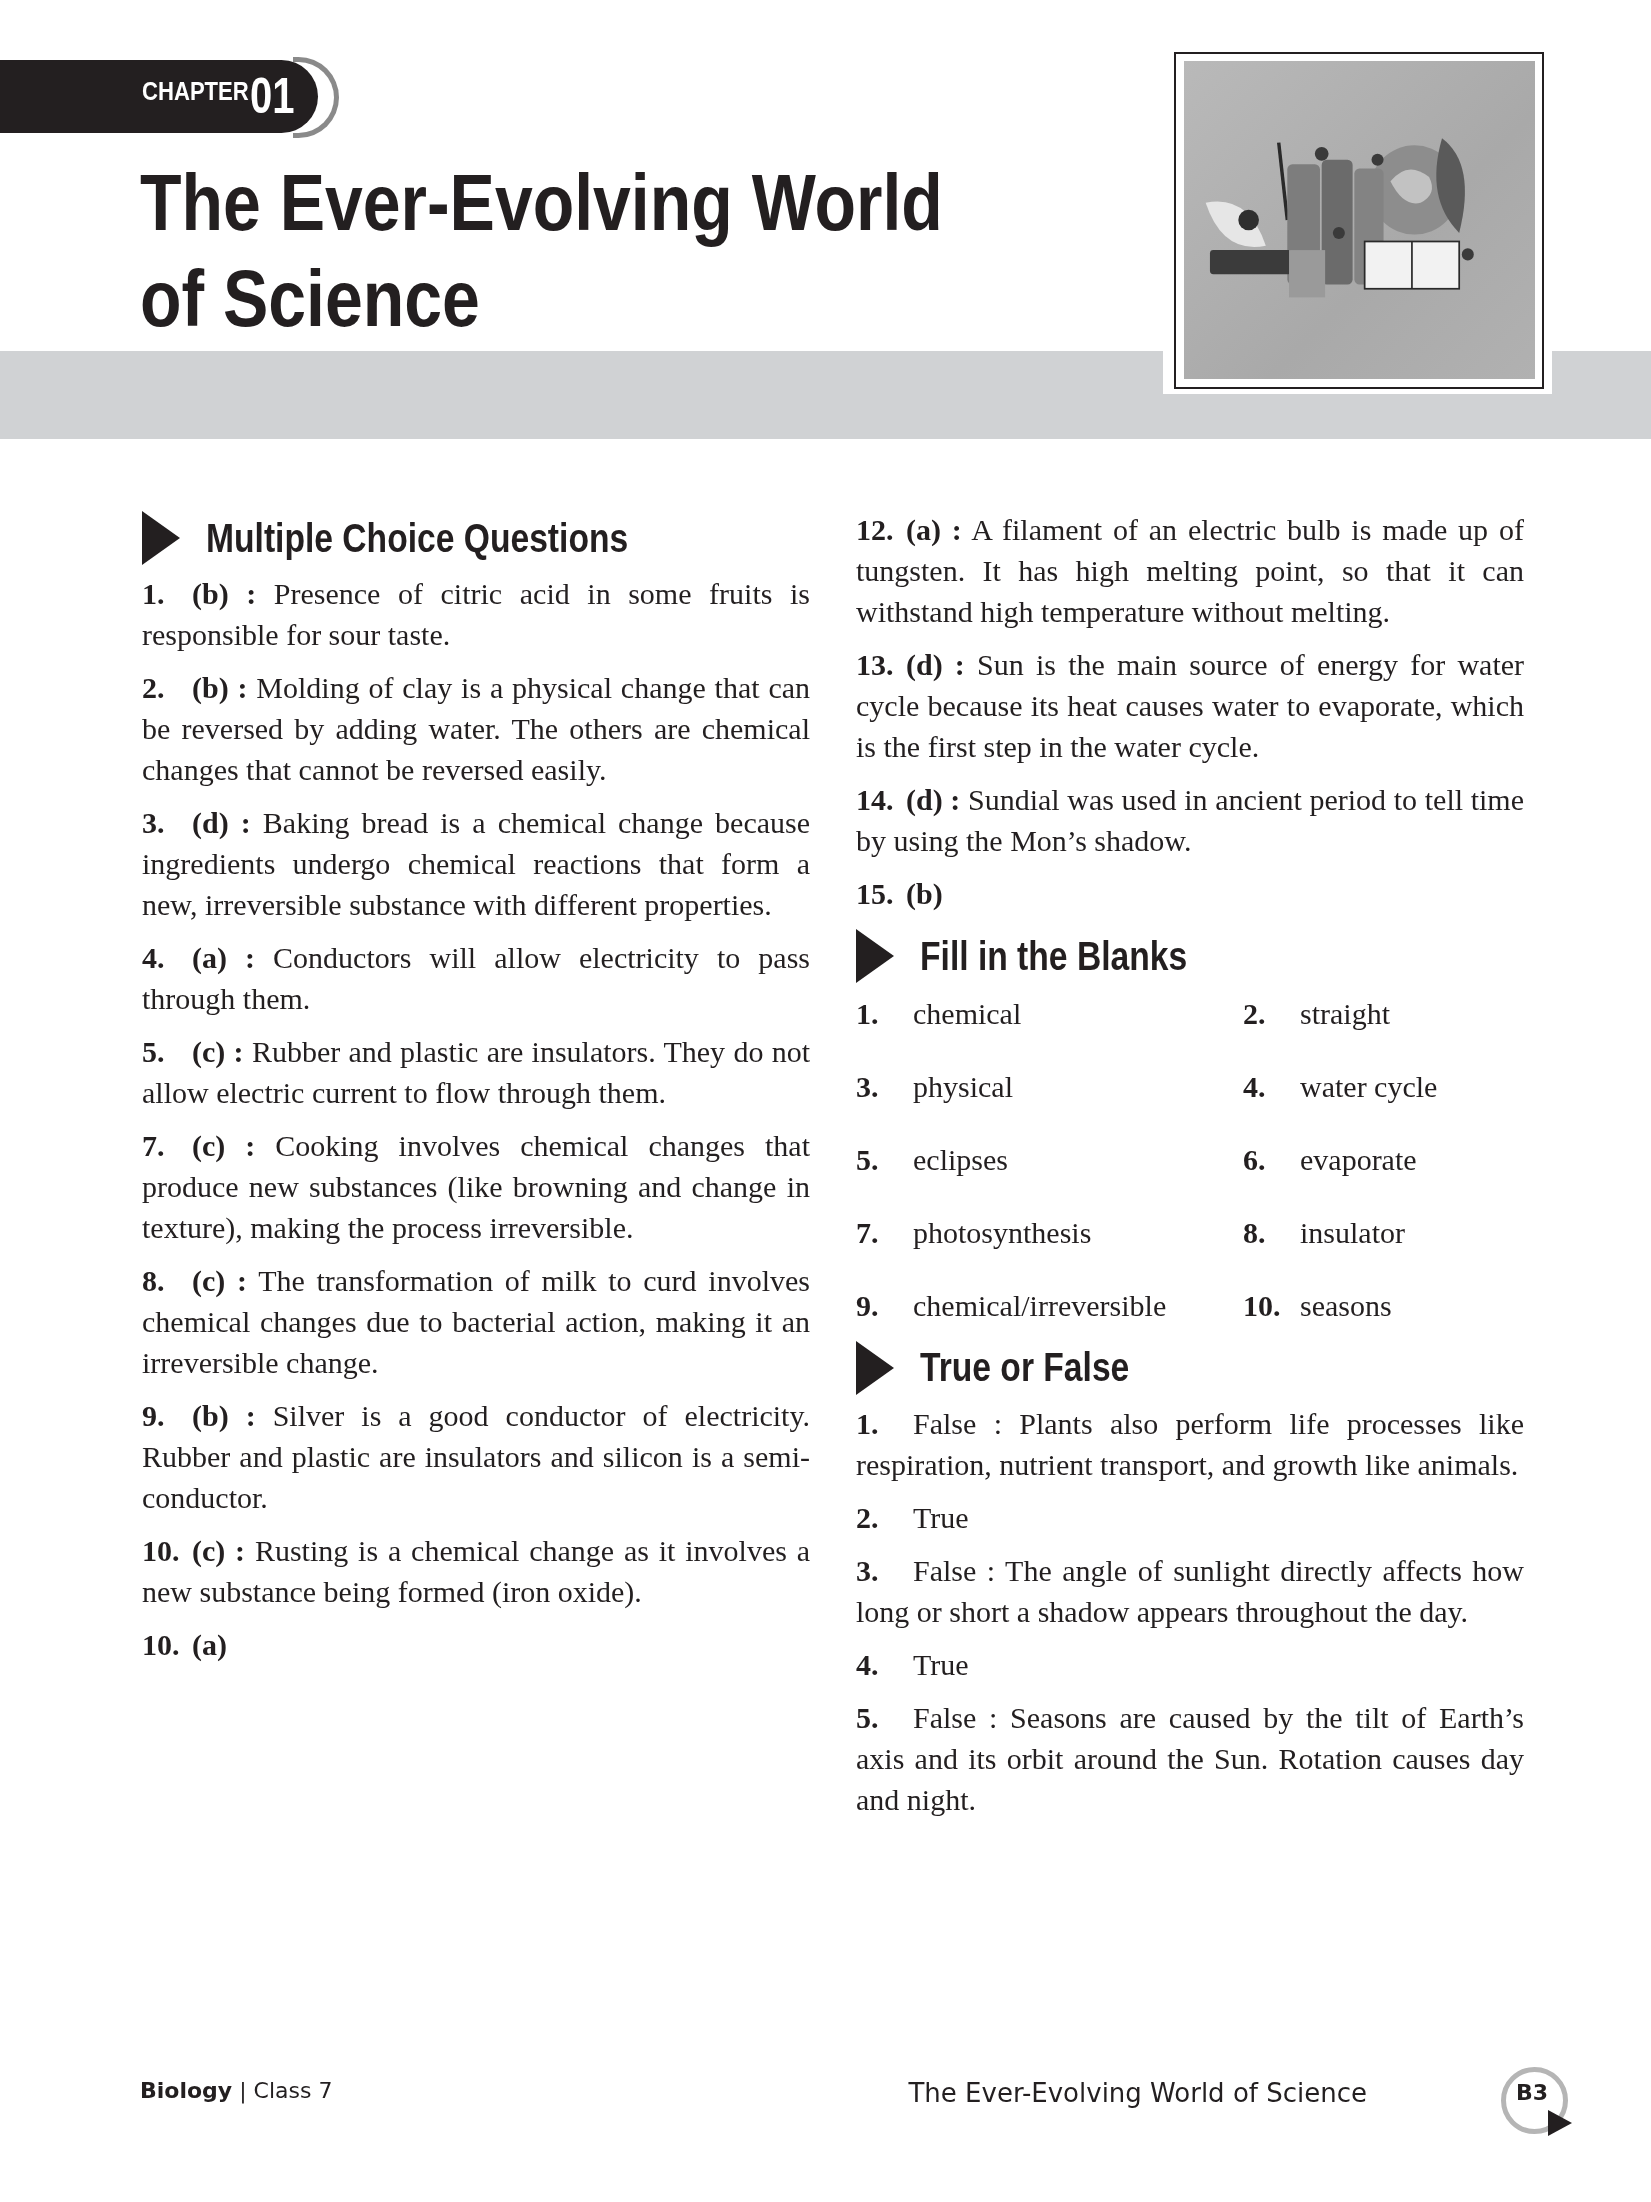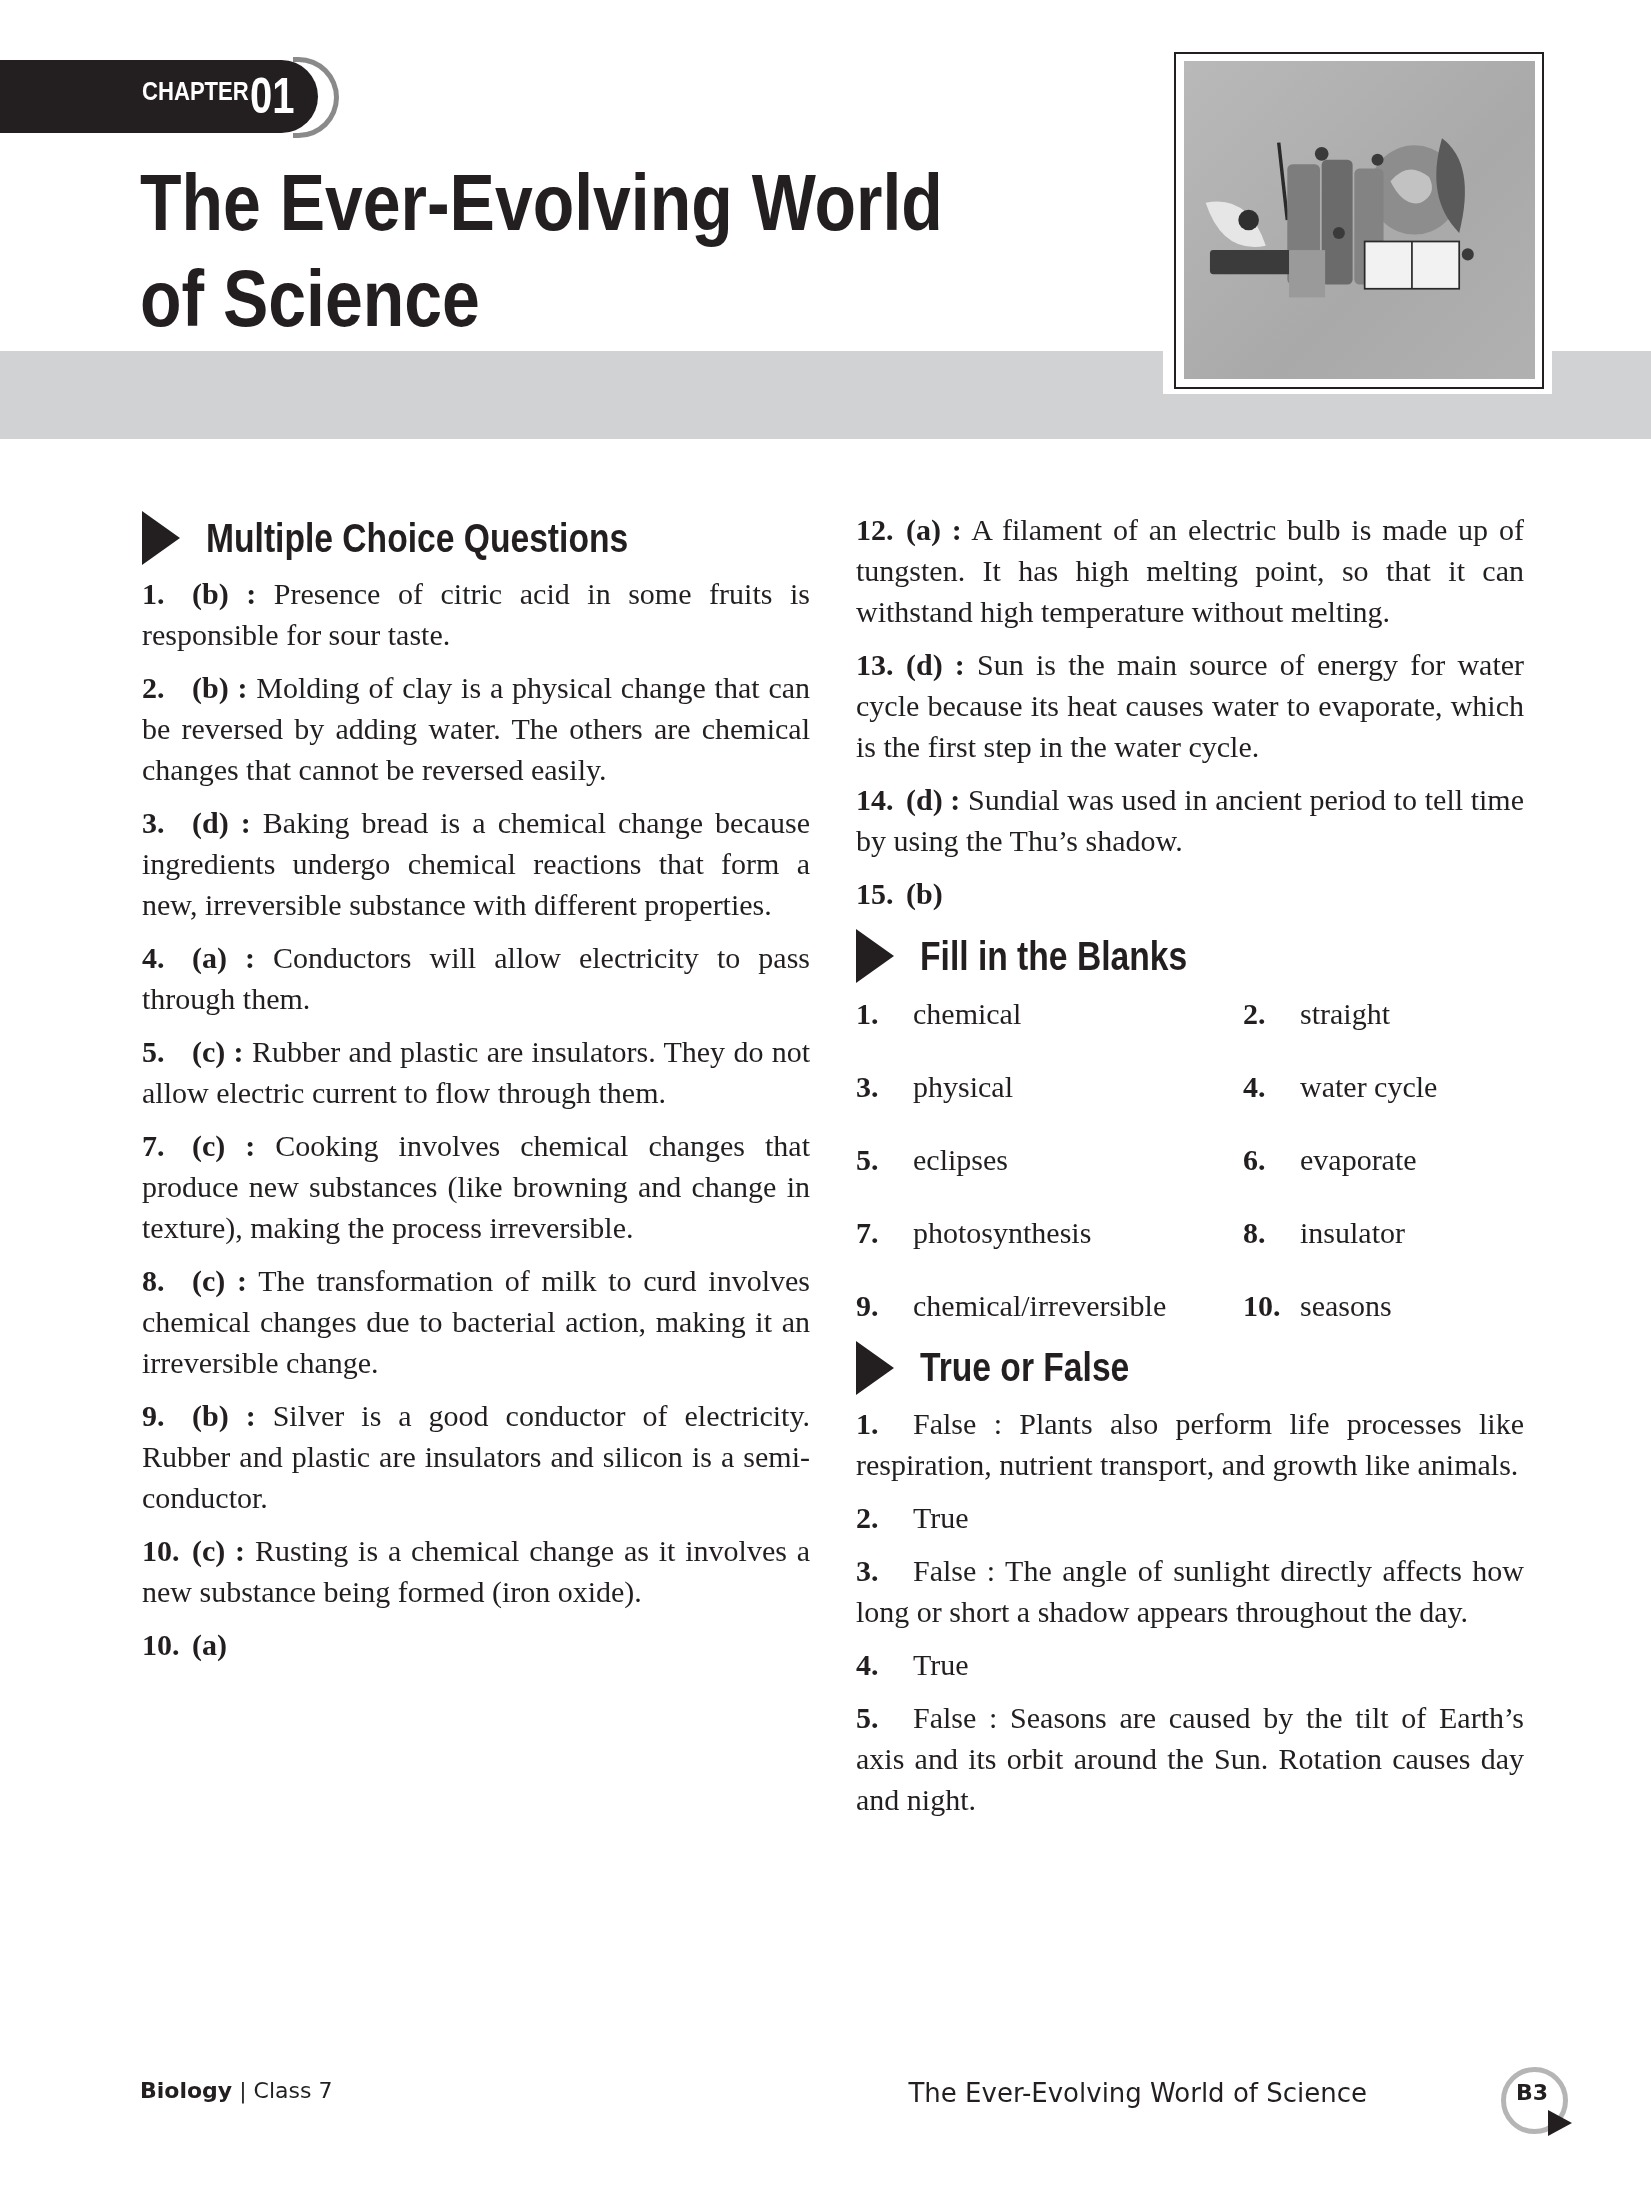--- a/index.html
+++ b/index.html
@@ -82,21 +82,21 @@
   <div class="item"><span class="num">7.</span><span class="ans">(c) :</span> <span>Cooking involves chemical changes that produce new substances (like browning and change in texture), making the process irreversible.</span></div>
   <div class="item"><span class="num">8.</span><span class="ans">(c) :</span> <span>The transformation of milk to curd involves chemical changes due to bacterial action, making it an irreversible change.</span></div>
   <div class="item"><span class="num">9.</span><span class="ans">(b) :</span> <span>Silver is a good conductor of electricity. Rubber and plastic are insulators and silicon is a semi-conductor.</span></div>
   <div class="item"><span class="num">10.</span><span class="ans">(c) :</span> <span>Rusting is a chemical change as it involves a new substance being formed (iron oxide).</span></div>
   <div class="item"><span class="num">10.</span><span class="ans">(a)</span></div>
 </div>
 
 <div class="col col-right">
   <div class="item"><span class="num">12.</span><span class="ans">(a) :</span> <span>A filament of an electric bulb is made up of tungsten. It has high melting point, so that it can withstand high temperature without melting.</span></div>
   <div class="item"><span class="num">13.</span><span class="ans">(d) :</span> <span>Sun is the main source of energy for water cycle because its heat causes water to evaporate, which is the first step in the water cycle.</span></div>
-  <div class="item"><span class="num">14.</span><span class="ans">(d) :</span> <span>Sundial was used in ancient period to tell time by using the Thu’s shadow.</span></div>
+  <div class="item"><span class="num">14.</span><span class="ans">(d) :</span> <span>Sundial was used in ancient period to tell time by using the Mon’s shadow.</span></div>
   <div class="item"><span class="num">15.</span><span class="ans">(b)</span></div>
 
   <div class="sec-head">
     <span class="tri"></span>
     <span class="sec-title">Fill in the Blanks</span>
   </div>
   <div class="fib">
     <div><span class="num">1.</span><span>chemical</span></div>
     <div><span class="num">2.</span><span>straight</span></div>
     <div><span class="num">3.</span><span>physical</span></div>

